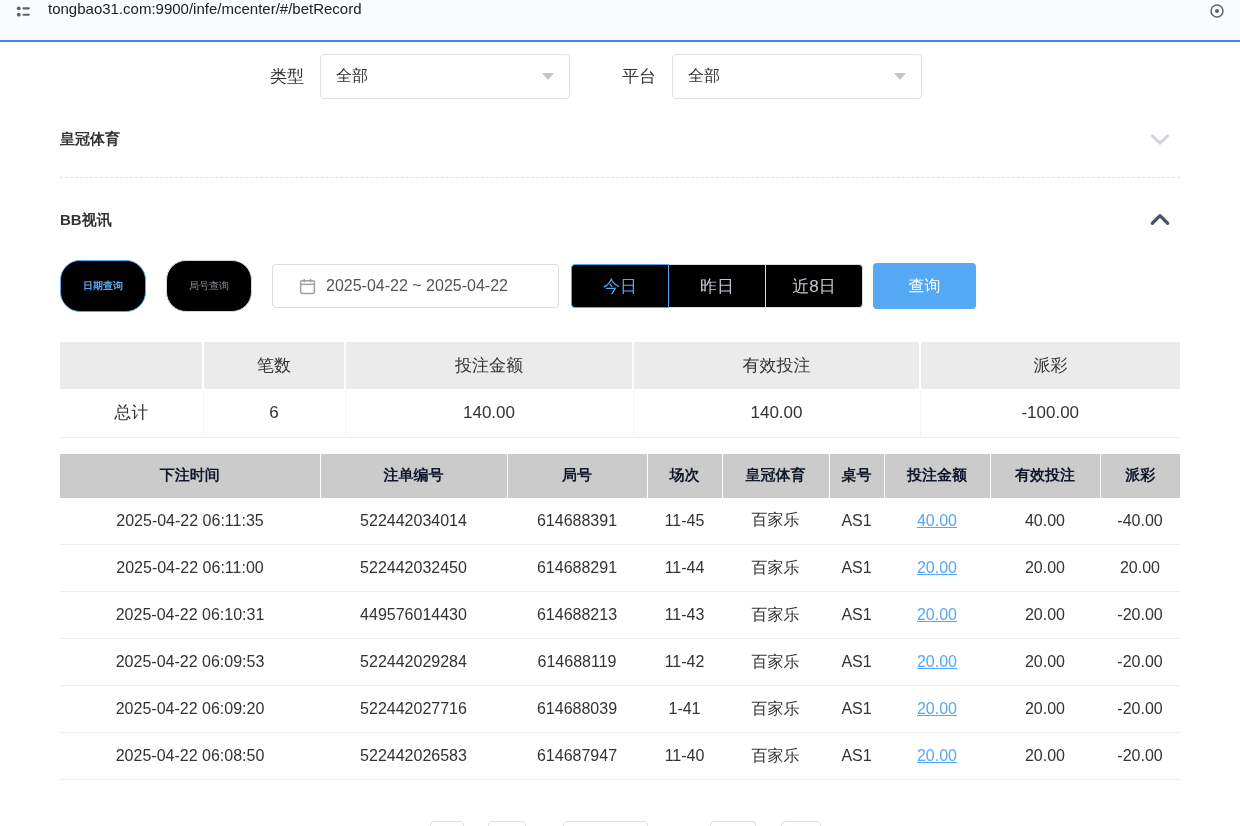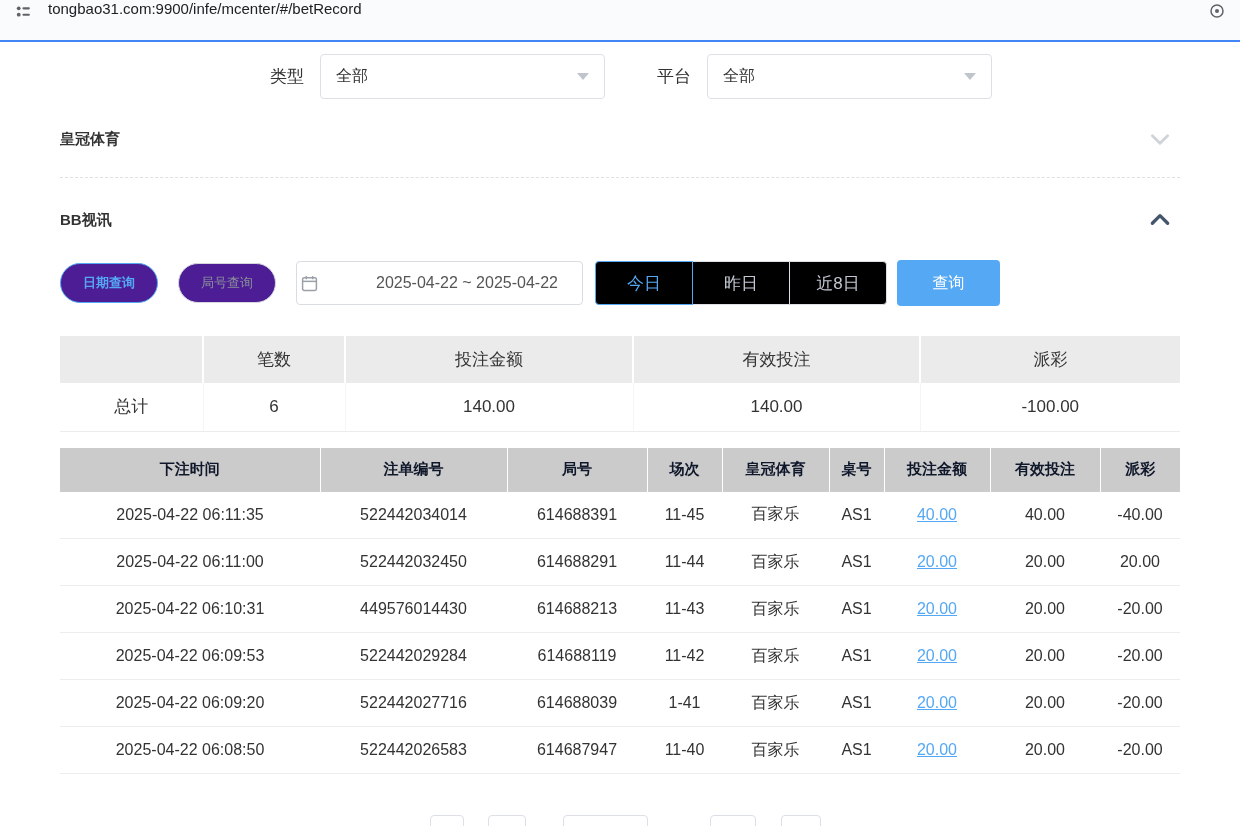--- a/index.html
+++ b/index.html
@@ -18,21 +18,21 @@
   .bar-icon { display: flex; align-items: center; justify-content: center; width: 22px; height: 22px; cursor: pointer; }
   .url-text { font-size: 15px; color: #202124; margin-left: 14px; flex: 1; white-space: nowrap; }
   
   .page { padding: 0 60px; }
   
   .filter-row { display: flex; align-items: center; margin-top: 12px; height: 45px; }
   .filter-label { font-size: 17px; color: #333; }
   .lbl-type { margin-left: 210px; }
   .lbl-platform { margin-left: 52px; }
   .select-box {
-    width: 285px; height: 45px; margin-left: 16px;
+    width: 250px; height: 45px; margin-left: 16px;
     border: 1px solid #dcdfe6; border-radius: 4px; background: #fff;
     display: flex; align-items: center; justify-content: space-between;
     padding: 0 15px; font-size: 16px; color: #333; cursor: pointer;
   }
   .caret-down {
     width: 0; height: 0;
     border-left: 6px solid transparent; border-right: 6px solid transparent;
     border-top: 7px solid #c0c4cc;
   }
   
@@ -41,30 +41,30 @@
     height: 40px; cursor: pointer;
   }
   .section-crown { margin-top: 20px; }
   .section-bb { margin-top: 22px; }
   .section-title { font-size: 15px; font-weight: bold; color: #333; }
   .dashed-divider { border-bottom: 1px dashed #e0e0e0; margin-top: 18px; }
   .chev { display: flex; align-items: center; margin-right: 8px; }
   
   .toolbar { display: flex; align-items: center; margin-top: 20px; }
   .pill {
-    height: 40px; padding: 0 22px; border-radius: 20px; font-size: 13px;
-    display: flex; align-items: center; background: #4c1d95; cursor: pointer;
+    height: 52px; padding: 0 22px; border-radius: 20px; font-size: 10px;
+    display: flex; align-items: center; background: #000000; cursor: pointer;
   }
   .pill.active { border: 1px solid var(--accent, #55a8f3); color: var(--accent, #55a8f3); font-weight: bold; }
   .pill.inactive { border: 1px solid #d4d7de; color: #8a9099; margin-left: 20px; }
   .date-box {
     margin-left: 20px; width: 287px; height: 44px;
     border: 1px solid #d9dce3; border-radius: 4px;
-    display: flex; align-items: center; padding: 0 4px;
-    font-size: 16px; color: #555; cursor: pointer; background: #fff; gap: 48px;
+    display: flex; align-items: center; padding: 0 26px;
+    font-size: 16px; color: #555; cursor: pointer; background: #fff;
   }
   .date-box .cal { margin-right: 10px; display: flex; align-items: center; }
   .btn-group { display: flex; margin-left: 12px; }
   .gbtn {
     width: 98px; height: 44px; display: flex; align-items: center; justify-content: center;
     font-size: 17px; border: 1px solid #dcdfe6; color: #c3c8d2; background: #000000;
     margin-left: -1px; cursor: pointer;
   }
   .gbtn.first { border-radius: 4px 0 0 4px; margin-left: 0; }
   .gbtn.last { border-radius: 0 4px 4px 0; }

